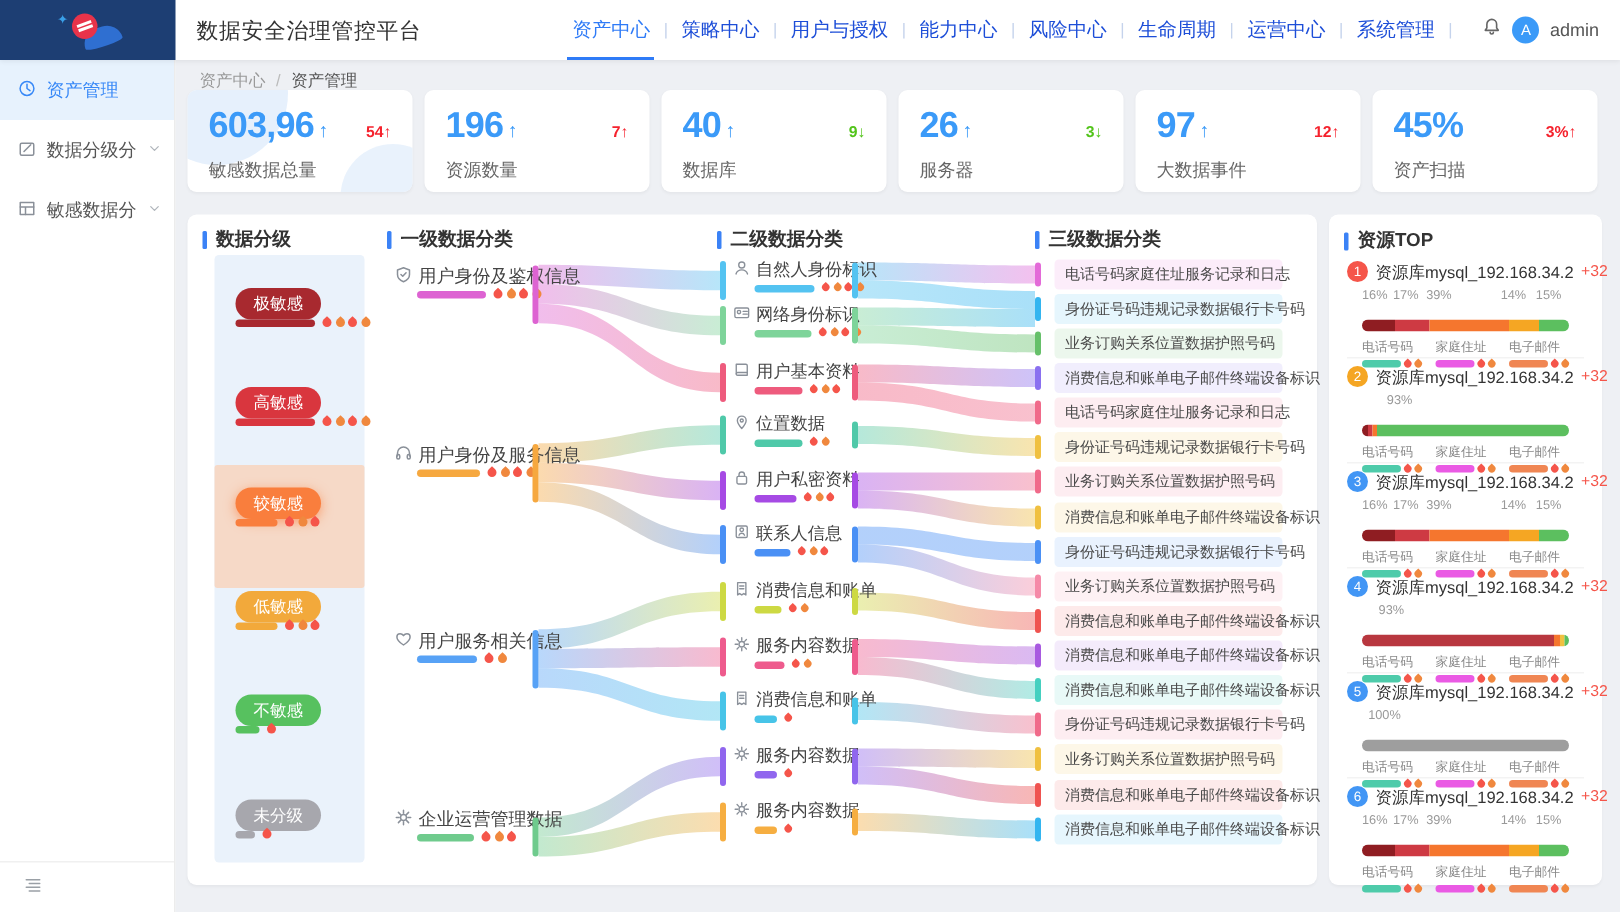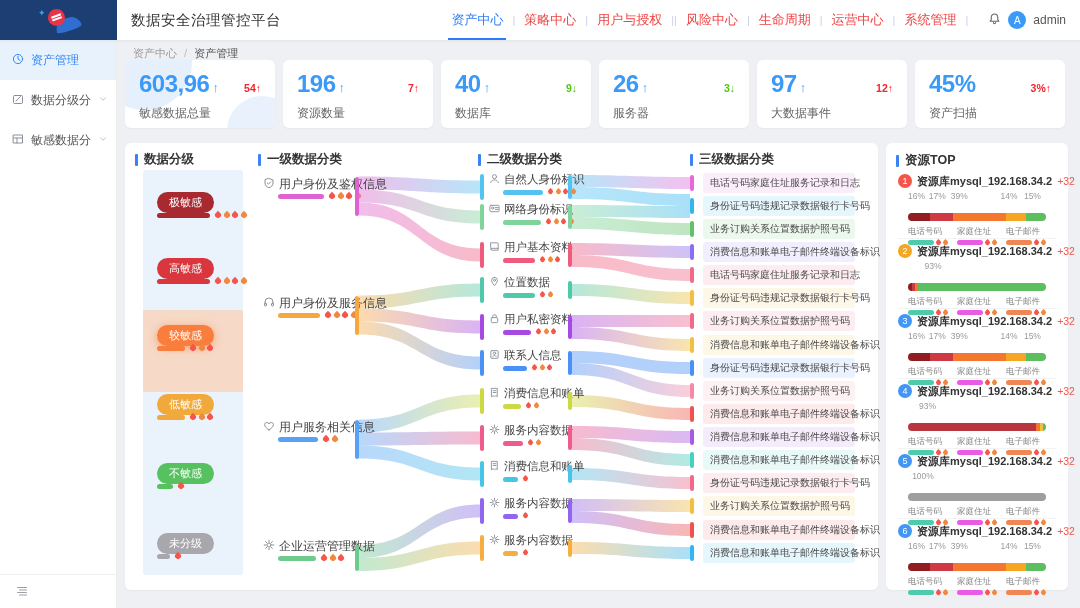--- a/index.html
+++ b/index.html
@@ -8,21 +8,21 @@
 
   
   .header { position:absolute; left:0; top:0; right:0; height:40px; background:#fff; display:flex; align-items:center; z-index:20; box-shadow:0 1px 3px rgba(0,0,0,.06); }
   .logo { width:117px; height:40px; background:#1d3e73; position:relative; flex:0 0 auto; }
   .logo .star { position:absolute; left:38px; top:8px; color:#3aa0e8; font-size:9px; }
   .logo .swoosh { position:absolute; left:55px; top:18px; width:26px; height:13px; background:#2f6fd1; border-radius:50% 50% 50% 50% / 100% 100% 20% 20%; transform:rotate(-18deg); }
   .logo .ball { position:absolute; left:48px; top:9px; width:17px; height:17px; border-radius:50%; background:#e8334a; }
   .logo .ball::after { content:""; position:absolute; left:3px; top:6px; width:10px; height:1.5px; background:#fff; transform:rotate(-20deg); box-shadow:0 3px 0 #fff; }
   .app-title { font-size:14.5px; color:#333; padding-left:14px; letter-spacing:.5px; }
   .nav { margin-left:auto; display:flex; align-items:center; height:40px; padding-right:10px; }
-  .nav-item { font-size:13px; color:#ef4444; padding:0 9px; height:40px; display:flex; align-items:center; position:relative; cursor:pointer; white-space:nowrap; }
+  .nav-item { font-size:13px; color:#1d4ed8; padding:0 9px; height:40px; display:flex; align-items:center; position:relative; cursor:pointer; white-space:nowrap; }
   .nav-item.active { color:#2f7bf7; }
   .nav-item.active::after { content:""; position:absolute; left:6px; right:6px; bottom:0; height:2px; background:#2f7bf7; }
   .nav-sep { color:#c5d3ec; font-size:11px; }
   .hdr-right { display:flex; align-items:center; gap:7px; padding:0 14px 0 10px; }
   .avatar { width:18px; height:18px; border-radius:50%; background:#3b9af8; color:#fff; font-size:10px; display:flex; align-items:center; justify-content:center; }
   .username { font-size:12px; color:#555; }
 
   
   .sidebar { position:absolute; left:0; top:40px; width:117px; bottom:0; background:#fff; border-right:1px solid #ececec; z-index:10; }
   .side-item { height:40px; display:flex; align-items:center; gap:7px; padding:0 8px 0 12px; font-size:12px; color:#555; cursor:pointer; }
@@ -69,21 +69,21 @@
   svg.ribbons { position:absolute; left:0; top:0; }
 
   .l3-pill { position:absolute; width:152px; height:20px; border-radius:3px; display:flex; align-items:center; justify-content:space-between; padding:0 7px; }
   .l3-pill span { font-size:10px; color:#4a4a4a; white-space:nowrap; }
 
   
   .res-item { position:absolute; left:12px; width:158px; height:66px; border-bottom:1px solid #f3f3f3; }
   .res-item.last { border-bottom:none; }
   .res-head { display:flex; align-items:center; gap:5px; height:16px; }
   .rank-badge { width:14px; height:14px; border-radius:50%; color:#fff; font-size:9px; display:flex; align-items:center; justify-content:center; flex:0 0 auto; }
-  .res-name { font-size:11px; font-weight:bold; color:#333; white-space:nowrap; }
+  .res-name { font-size:11px; font-weight:normal; color:#333; white-space:nowrap; }
   .res-delta { font-size:10.5px; color:#f5554a; margin-left:0; }
   .res-labels { position:relative; height:11px; margin:2px 0 11px 10px; width:138px; }
   .res-plabel { position:absolute; top:0; font-size:8.5px; color:#999; white-space:nowrap; }
   .res-bar { display:flex; height:8px; width:138px; margin-left:10px; border-radius:4px; overflow:hidden; }
   .res-seg { height:100%; }
   .res-tags { display:flex; gap:9px; margin:5px 0 0 10px; }
   .res-tag-label { font-size:8.5px; color:#888; white-space:nowrap; }
   .res-tag-row { display:flex; align-items:center; gap:2px; margin-top:2px; }
   .res-tag-bar { width:26px; height:5px; border-radius:2.5px; display:inline-block; }
 </style>
@@ -98,20 +98,21 @@
       <span class="ball"></span>
     </div>
     <div class="app-title">数据安全治理管控平台</div>
     <div class="nav" id="nav">
         <span class="nav-item active">资产中心</span>
         <span class="nav-sep">|</span>
         <span class="nav-item">策略中心</span>
         <span class="nav-sep">|</span>
         <span class="nav-item">用户与授权</span>
         <span class="nav-sep">|</span>
+        <span class="nav-item">能力中心</span>
         <span class="nav-sep">|</span>
         <span class="nav-item">风险中心</span>
         <span class="nav-sep">|</span>
         <span class="nav-item">生命周期</span>
         <span class="nav-sep">|</span>
         <span class="nav-item">运营中心</span>
         <span class="nav-sep">|</span>
         <span class="nav-item">系统管理</span>
         <span class="nav-sep">|</span>
       </div>

